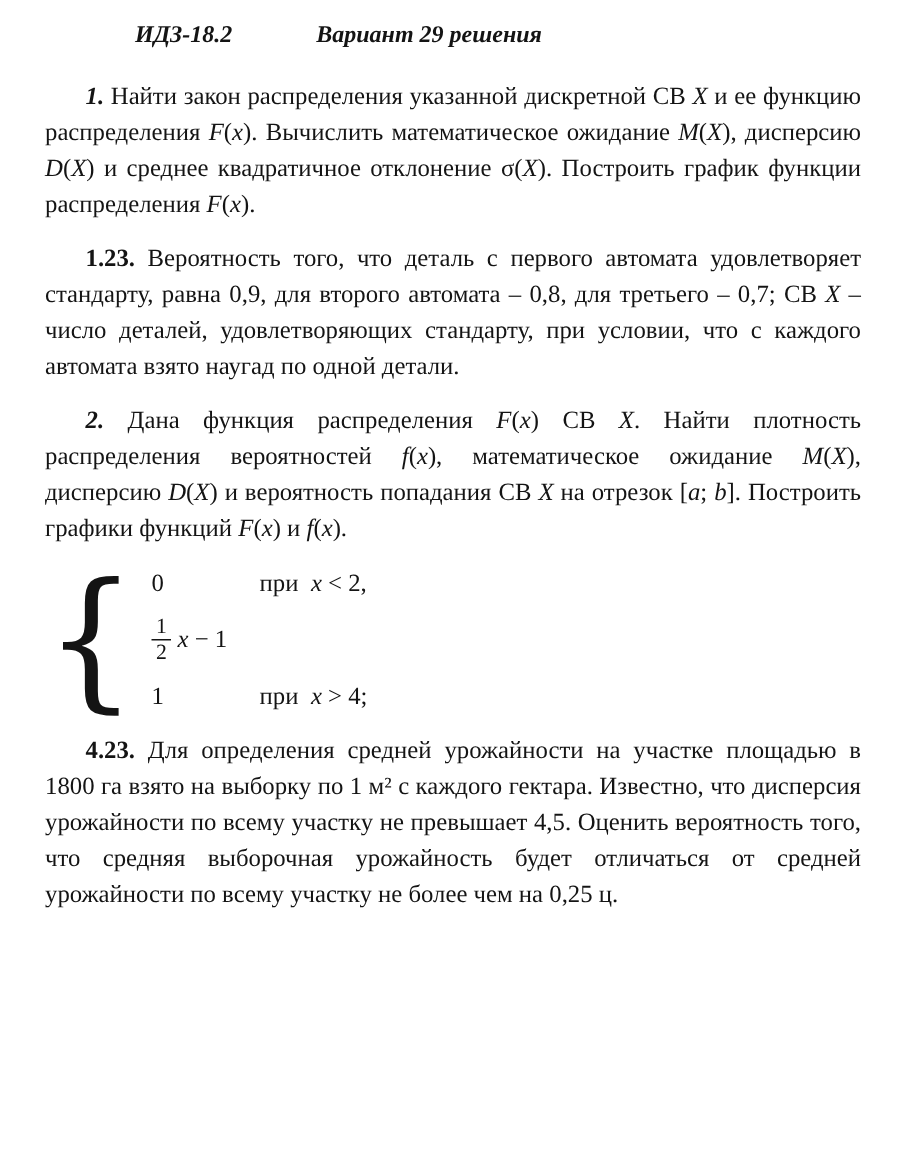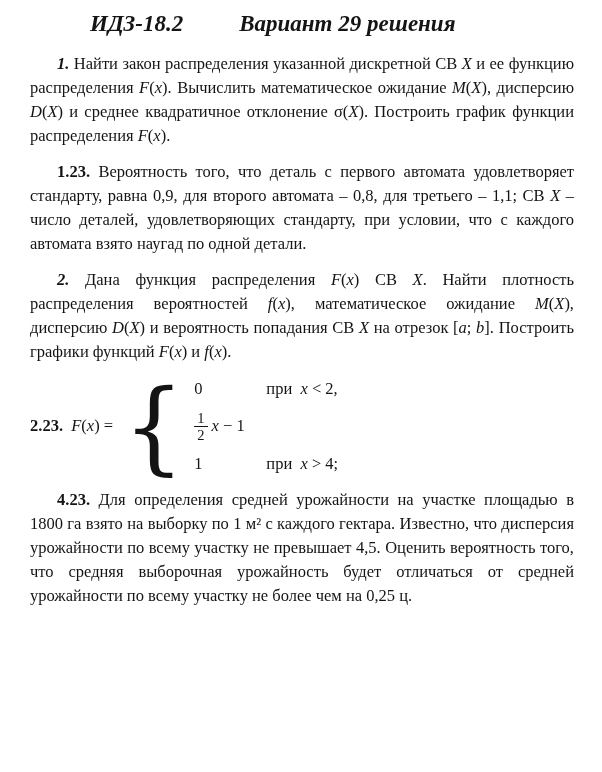--- a/index.html
+++ b/index.html
@@ -18,21 +18,21 @@
     font-size: 16.5px;
     line-height: 24px;
   }
   .b { font-weight: bold; }
   .i { font-style: italic; }
   .header {
     display: flex;
     gap: 56px;
     padding-left: 60px;
     margin: 2px 0 16px 0;
-    font-size: 23px;
+    font-size: 16px;
   }
   .hdr {
     font-weight: bold;
     font-style: italic;
   }
   p.para {
     margin: 0 0 12px 0;
     text-align: justify;
     text-indent: 27px;
   }
@@ -87,26 +87,25 @@
 
 <div class="page">
 
   <div class="header">
     <span class="hdr">ИДЗ-18.2</span>
     <span class="hdr">Вариант 29 решения</span>
   </div>
 
   <p class="para"><span class="b i">1.&nbsp;</span><span>Найти закон распределения указанной дискретной СВ </span><span class="i">X</span><span> и ее функцию распределения </span><span class="i">F</span><span>(</span><span class="i">x</span><span>). Вычислить математическое ожидание </span><span class="i">M</span><span>(</span><span class="i">X</span><span>), дисперсию </span><span class="i">D</span><span>(</span><span class="i">X</span><span>) и среднее квадратичное отклонение σ(</span><span class="i">X</span><span>). Построить график функции распределения </span><span class="i">F</span><span>(</span><span class="i">x</span><span>).</span></p>
 
-  <p class="para"><span class="b">1.23.&nbsp;</span><span>Вероятность того, что деталь с первого автомата удовлетворяет стандарту, равна 0,9, для второго автомата – 0,8, для третьего – 1,1; СВ </span><span class="i">X</span><span> – число деталей, удовлетворяющих стандарту, при условии, что с каждого автомата взято наугад по одной детали.</span></p>
+  <p class="para"><span class="b">1.23.&nbsp;</span><span>Вероятность того, что деталь с первого автомата удовлетворяет стандарту, равна 0,9, для второго автомата – 0,8, для третьего – 0,7; СВ </span><span class="i">X</span><span> – число деталей, удовлетворяющих стандарту, при условии, что с каждого автомата взято наугад по одной детали.</span></p>
 
   <p class="para"><span class="b i">2.&nbsp;</span><span>Дана функция распределения </span><span class="i">F</span><span>(</span><span class="i">x</span><span>) СВ </span><span class="i">X</span><span>. Найти плотность распределения вероятностей </span><span class="i">f</span><span>(</span><span class="i">x</span><span>), математическое ожидание </span><span class="i">M</span><span>(</span><span class="i">X</span><span>), дисперсию </span><span class="i">D</span><span>(</span><span class="i">X</span><span>) и вероятность попадания СВ </span><span class="i">X</span><span> на отрезок [</span><span class="i">a</span><span>; </span><span class="i">b</span><span>]. Построить графики функций </span><span class="i">F</span><span>(</span><span class="i">x</span><span>) и </span><span class="i">f</span><span>(</span><span class="i">x</span><span>).</span></p>
 
   <div class="formula">
-    <span class="lead"><span class="b">2.23.&nbsp;&nbsp;</span><span class="i">F</span><span>(</span><span class="i">x</span><span>)&nbsp;=&nbsp;</span></span>
     <span class="brace">{</span>
     <div class="rows">
       <div class="frow">
         <span class="val">0</span>
         <span class="cond"><span>при&nbsp;&nbsp;</span><span class="i">x</span><span> &lt; 2,</span></span>
       </div>
       <div class="frow">
         <span class="val">
           <span class="frac">
             <span class="num">1</span>

